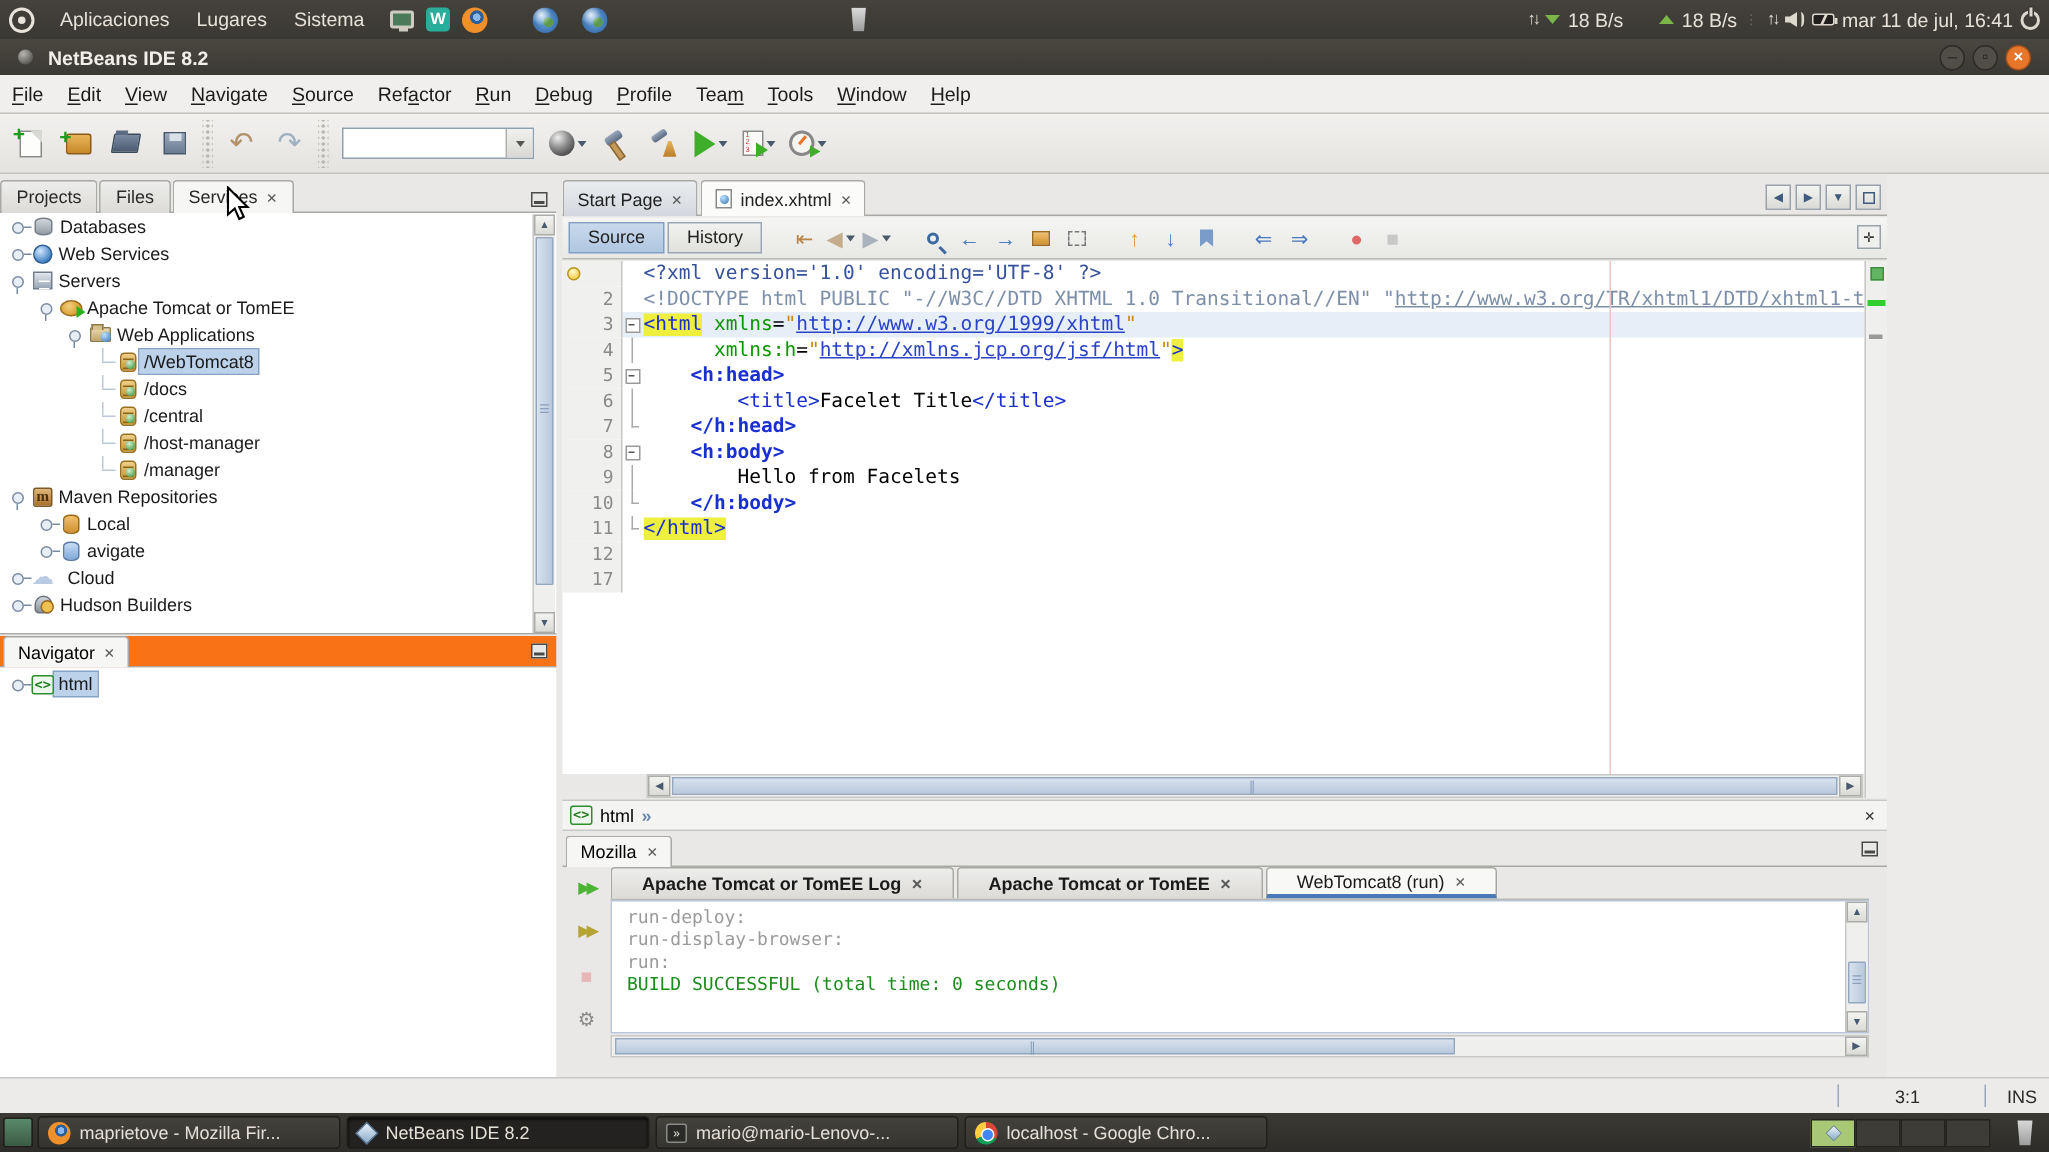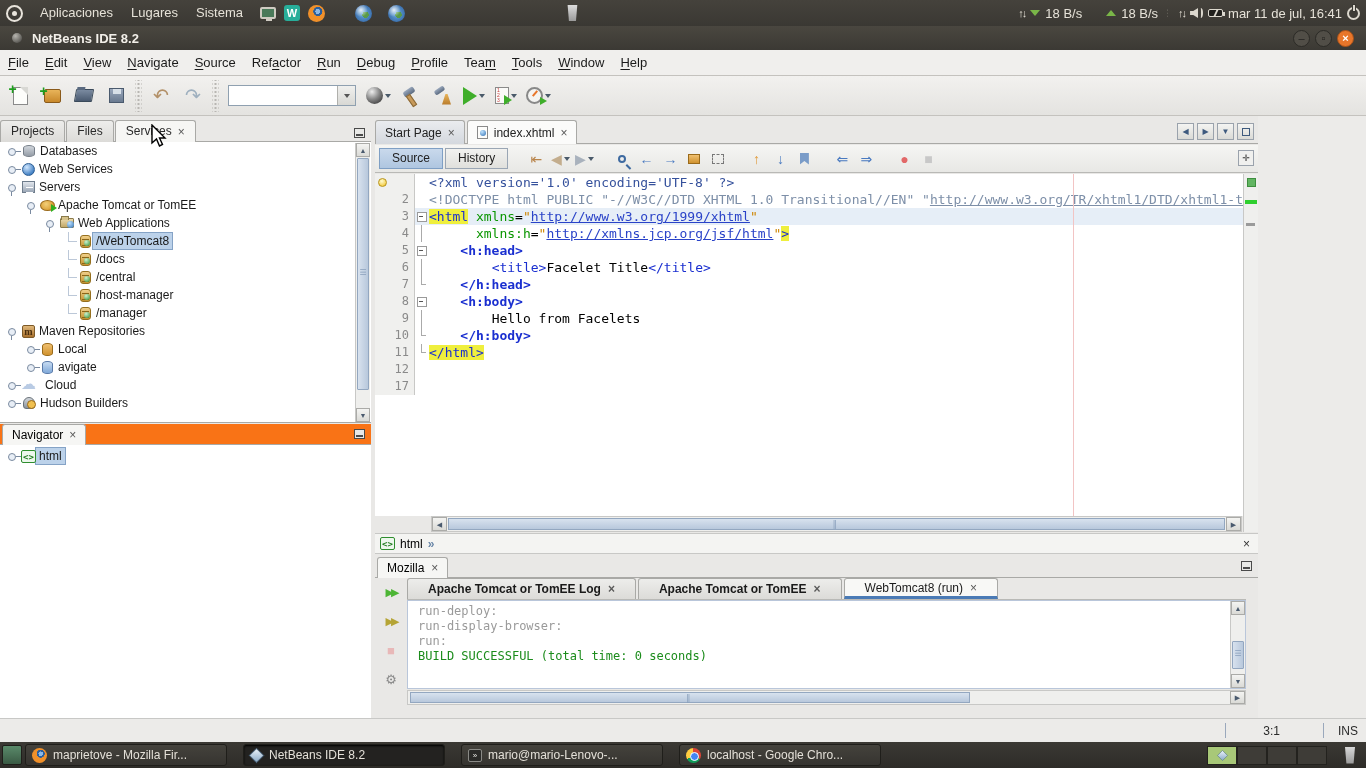--- a/index.html
+++ b/index.html
@@ -736,21 +736,21 @@
 
   <div class="statusbar">
     <span class="st-sep" style="right:140px"></span>
     <span class="st-caret">3:1</span>
     <span class="st-sep" style="right:42px"></span>
     <span class="st-ins">INS</span>
   </div>
 
   <div class="taskbar">
     <span class="showdesk"></span>
-    <span style="display:flex;gap:16px">
+    <span style="display:flex;gap:4px">
         <span class="taskbtn">
           <span class="tk-ffx"></span>
           <span>maprietove - Mozilla Fir...</span>
         </span>
         <span class="taskbtn pressed">
           <span class="tk-nb"></span>
           <span>NetBeans IDE 8.2</span>
         </span>
         <span class="taskbtn">
           <span class="tk-term">»</span>

